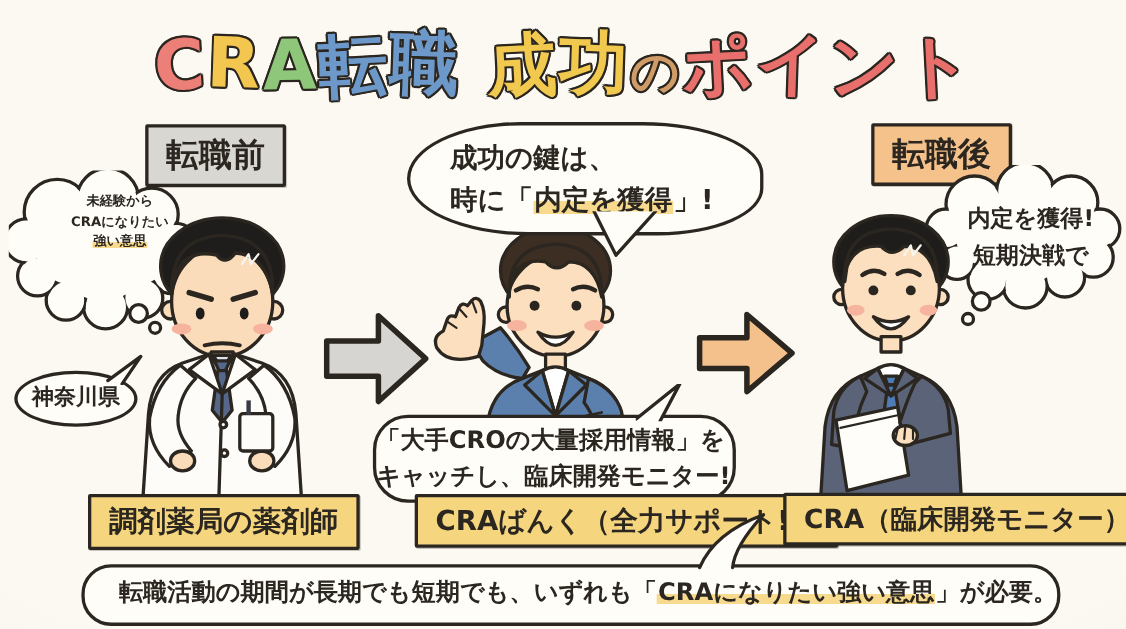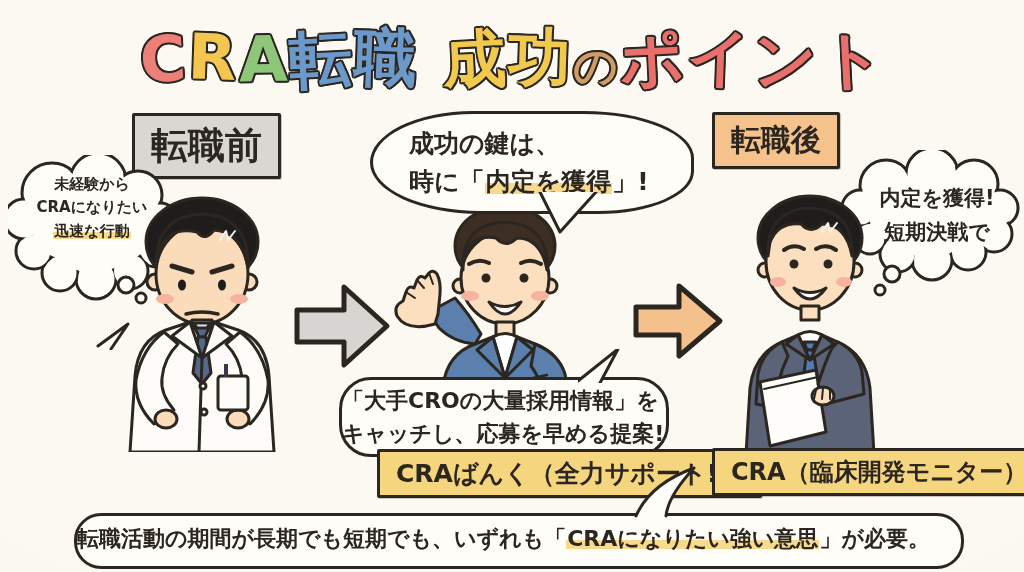--- a/index.html
+++ b/index.html
@@ -56,21 +56,21 @@
       <span class="letter gap" style="color: transparent;"> </span>
       <span class="letter" style="color: rgb(242, 201, 79);">成</span>
       <span class="letter" style="color: rgb(242, 201, 79);">功</span>
       <span class="letter small" style="color: rgb(207, 155, 102);">の</span>
       <span class="letter" style="color: rgb(233, 111, 108);">ポ</span>
       <span class="letter" style="color: rgb(233, 111, 108);">イ</span>
       <span class="letter" style="color: rgb(233, 111, 108);">ン</span>
       <span class="letter" style="color: rgb(233, 111, 108);">ト</span>
     </div>
 
-  <div class="tag" style="left: 132px; top: 113px; font-size: 37px; background: rgb(216, 215, 210); text-align: center;">転職前</div>
+  <div class="tag" style="left: 132px; top: 113px; font-size: 30px; background: rgb(216, 215, 210); text-align: center;">転職前</div>
 
   <svg class="abs" style="left:8px; top:155px;" width="170" height="150" viewBox="0 0 170 150">
     <g stroke="#2b2620" stroke-width="3" fill="#fffdf8">
       <circle cx="44" cy="38" r="30"></circle>
         <circle cx="90" cy="26" r="28"></circle>
         <circle cx="130" cy="40" r="24"></circle>
       <circle cx="152" cy="66" r="18"></circle>
         <circle cx="148" cy="94" r="18"></circle>
         <circle cx="122" cy="116" r="18"></circle>
       <circle cx="88" cy="124" r="20"></circle>
@@ -89,24 +89,24 @@
         <circle cx="52" cy="118" r="16"></circle>
         <circle cx="26" cy="96" r="16"></circle>
       <circle cx="16" cy="64" r="18"></circle>
         <circle cx="85" cy="72" r="46"></circle>
         <circle cx="58" cy="70" r="34"></circle>
         <circle cx="116" cy="72" r="32"></circle>
     </g>
     <circle cx="118" cy="130" r="8" fill="#fffdf8" stroke="#2b2620" stroke-width="3"></circle>
     <circle cx="133" cy="143" r="5" fill="#fffdf8" stroke="#2b2620" stroke-width="3"></circle>
   </svg>
-  <div class="cloud-text" style="left:16px; top:173px; width:152px; font-size:15px; line-height:1.55;">
+  <div class="cloud-text" style="left:33px; top:173px; width:152px; font-size:12px; line-height:1.55;">
     <div>未経験から</div>
     <div>CRAになりたい</div>
-    <div><span class="hl">迅速な行動</span></div>
+    <div><span class="hl">強い意思</span></div>
   </div>
 
   <svg class="abs" style="left:102px; top:190px;" width="195" height="262" viewBox="0 0 195 262">
     <g stroke="#2b2620" stroke-width="3" stroke-linecap="round" stroke-linejoin="round">
       <ellipse cx="100" cy="52" rx="56" ry="44" fill="#1f1d1c"></ellipse>
       <circle cx="53" cy="92" r="8" fill="#fbdcba"></circle>
         <circle cx="147" cy="92" r="8" fill="#fbdcba"></circle>
       <ellipse cx="100" cy="84" rx="46" ry="50" fill="#fbdcba"></ellipse>
       <path d="M54,78 Q52,26 100,24 Q148,26 146,78 Q140,42 112,40 Q103,52 95,42 Q68,36 58,58 Q55,66 54,78 Z" fill="#1f1d1c"></path>
       <path d="M118,50 l6,-9 l2,9 l7,-9" fill="none" stroke="#f6f5f0" stroke-width="2"></path>
@@ -129,20 +129,22 @@
       <path d="M138,142 Q160,158 166,190 Q168,214 148,234 L128,220 Q142,204 140,188 Q138,168 124,154 Z" fill="#fdfcf8"></path>
       <ellipse cx="64" cy="229" rx="11" ry="9" fill="#fbdcba"></ellipse>
       <ellipse cx="136" cy="229" rx="11" ry="9" fill="#fbdcba"></ellipse>
       <rect x="116" y="186" width="30" height="34" rx="3" fill="#fdfcf8"></rect>
       <rect x="122" y="174" width="4" height="13" fill="#3a3a46" stroke="none"></rect>
       <circle cx="101" cy="196" r="3" fill="#fdfcf8"></circle>
         <circle cx="102" cy="222" r="3" fill="#fdfcf8"></circle>
     </g>
   </svg>
 
+  <div class="bubble" style="left:13px; top:337px; width:106px; height:45px; border-radius:50%;
+       font-size:20px; line-height:41px; text-align:center;">神奈川県</div>
   <svg class="tail" style="left:94px; top:322px;" width="36" height="28" viewBox="0 0 36 28">
     <path d="M4,24 L34,2 L17,27 Z" fill="#fffdf8"></path>
     <polyline points="4,24 34,2 17,27" fill="none" stroke="#2b2620" stroke-width="3" stroke-linecap="round" stroke-linejoin="round"></polyline>
   </svg>
 
   <svg class="abs" style="left:292px; top:280px;" width="100" height="92" viewBox="0 0 100 92">
     <path d="M5,30 H52 V7 L95,46 L52,85 V62 H5 Z" fill="#d7d5d1" stroke="#2b2620" stroke-width="5" stroke-linejoin="round"></path>
   </svg>
 
   <svg class="abs" style="left:383px; top:202px;" width="245" height="250" viewBox="0 0 245 250">
@@ -180,32 +182,32 @@
     <div><span>時に「</span><span class="hl">内定を獲得</span><span>」!</span></div>
   </div>
   <svg class="tail" style="left:538px; top:192px;" width="60" height="42" viewBox="0 0 60 42">
     <path d="M2,0 L58,0 L22,40 Z" fill="#fffdf8"></path>
     <polyline points="2,0 22,40 58,0" fill="none" stroke="#2b2620" stroke-width="3" stroke-linecap="round" stroke-linejoin="round"></polyline>
   </svg>
 
   <div class="bubble" style="left:339px; top:377px; width:324px; height:74px; border-radius:32px;
        font-size:22px; text-align:left; display:flex; flex-direction:column; justify-content:center; line-height:1.5;">
     <div>「大手CROの大量採用情報」を</div>
-    <div>キャッチし、応募を早める提案!</div>
+    <div>キャッチし、臨床開発モニター!</div>
   </div>
   <svg class="tail" style="left:578px; top:349px;" width="42" height="34" viewBox="0 0 42 34">
     <path d="M0,32 L40,0 L22,34 Z" fill="#fffdf8"></path>
     <polyline points="0,32 40,0 22,34" fill="none" stroke="#2b2620" stroke-width="3" stroke-linecap="round" stroke-linejoin="round"></polyline>
   </svg>
 
   <svg class="abs" style="left:631px; top:280px;" width="94" height="82" viewBox="0 0 94 82">
     <path d="M5,27 H48 V6 L89,41 L48,76 V55 H5 Z" fill="#f4c08c" stroke="#2b2620" stroke-width="5" stroke-linejoin="round"></path>
   </svg>
 
-  <div class="tag" style="left: 712px; top: 112px; font-size: 30px; background: rgb(245, 194, 140);">転職後</div>
+  <div class="tag" style="left: 792px; top: 112px; font-size: 30px; background: rgb(245, 194, 140);">転職後</div>
 
   <svg class="abs" style="left:836px; top:150px;" width="186" height="152" viewBox="0 0 186 152">
     <g stroke="#2b2620" stroke-width="3" fill="#fffdf8">
       <circle cx="50" cy="36" r="26"></circle>
         <circle cx="96" cy="24" r="26"></circle>
         <circle cx="138" cy="34" r="24"></circle>
       <circle cx="164" cy="58" r="18"></circle>
         <circle cx="158" cy="84" r="18"></circle>
         <circle cx="132" cy="102" r="18"></circle>
       <circle cx="96" cy="110" r="20"></circle>
@@ -260,26 +262,27 @@
       <path d="M92,143 L80,168 L104,152 Z" fill="#5a6377"></path>
       <path d="M52,150 Q32,160 28,182 L26,212 L46,216 Q46,188 58,164 Z" fill="#5a6377"></path>
       <path d="M30,190 L86,178 L96,240 L40,254 Z" fill="#fefdf9"></path>
       <path d="M34,197 L88,185" fill="none" stroke-width="2"></path>
       <path d="M108,150 Q128,160 132,180 L134,202 L96,212 L88,192 Q96,168 102,156 Z" fill="#5a6377"></path>
       <ellipse cx="93" cy="204" rx="11" ry="9" fill="#fcdfbe"></ellipse>
       <path d="M86,198 l-2,9 M93,196 l-1,11 M100,197 l0,10" fill="none" stroke-width="2"></path>
     </g>
   </svg>
 
+  <div class="tag" style="left: 80px; top: 449px; font-size: 26px; background: rgb(245, 213, 126);">調剤薬局の薬剤師</div>
   <div class="tag" style="left: 377px; top: 449px; font-size: 25px; background: rgb(245, 213, 126);">CRAばんく（全力サポート!）</div>
   <div class="tag" style="left: 712px; top: 448px; font-size: 24px; background: rgb(245, 213, 126);">CRA（臨床開発モニター）</div>
 
   <svg class="tail" style="left:628px; top:466px;" width="72" height="52" viewBox="0 0 72 52">
     <path d="M8,52 Q22,18 66,2 Q40,30 38,52 Z" fill="#fffdf8"></path>
     <path d="M8,50 Q22,18 66,2 M66,2 Q40,30 38,50" fill="none" stroke="#2b2620" stroke-width="3" stroke-linecap="round"></path>
   </svg>
 
   <div class="bubble" style="left:74px; top:513px; width:884px; height:50px; border-radius:27px;
-       font-size:22px; line-height:46px; text-align:left;">
+       font-size:22px; line-height:46px; text-align:right;">
     <span>転職活動の期間が長期でも短期でも、いずれも「</span><span class="hl">CRAになりたい強い意思</span><span>」が必要。</span>
   </div>
 
 </div>
 
 </body></html>

